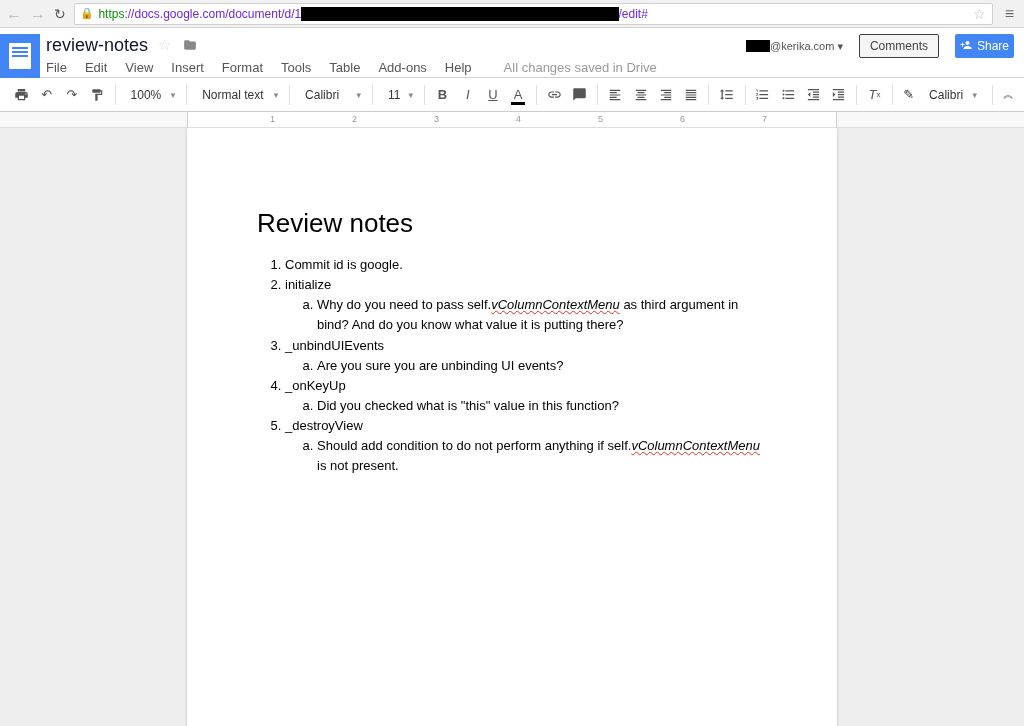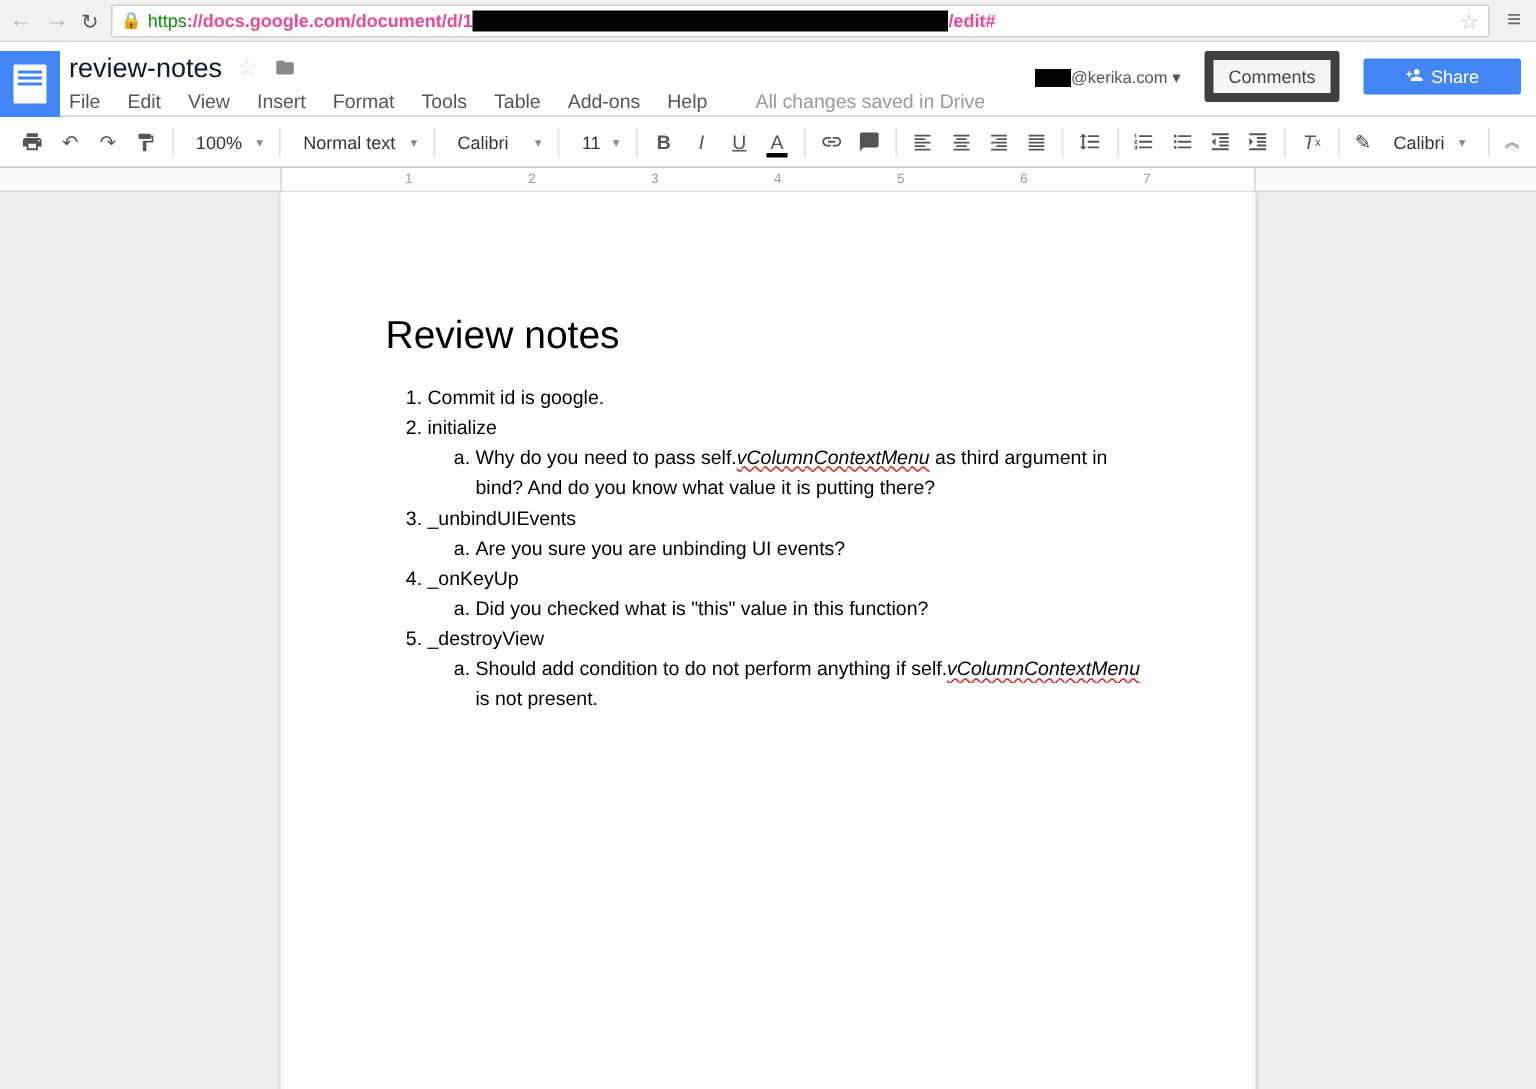--- a/index.html
+++ b/index.html
@@ -5,43 +5,43 @@
   * { box-sizing: border-box; margin: 0; padding: 0; }
   body { font-family: Arial, sans-serif; font-size: 13px; color: #333; background: #fff; width: 1024px; height: 726px; overflow: hidden; }
   
   
   .browser-bar { height: 28px; background: #f1f1f1; border-bottom: 1px solid #d4d4d4; display: flex; align-items: center; padding: 0 6px; gap: 8px; }
   .nav-arrow { color: #bbb; font-size: 16px; cursor: default; }
   .reload { color: #5a5a5a; font-size: 14px; cursor: pointer; }
   .url-bar { flex: 1; height: 22px; background: #fff; border: 1px solid #d0d0d0; border-radius: 2px; display: flex; align-items: center; padding: 0 6px; font-size: 12px; gap: 4px;}
   .lock { color: #0a8f08; font-size: 11px; }
   .url-https { color: #0a8f08; }
-  .url-rest { color: #ec4899; font-weight: bold; }
+  .url-rest { color: #6d28d9; }
   .url-black { background:#000; color:#000; padding:0 20px; display:inline-block; letter-spacing:-0.5px;}
   .star { color:#bbb; font-size:14px; margin-left:4px;}
   .menu-icon { color:#6a6a6a; font-size:16px; padding:0 4px; cursor:pointer;}
   
   
   .docs-header { display:flex; align-items:flex-start; padding: 6px 10px 0 0; gap:6px; position:relative; border-bottom:1px solid #d0d0d0; height:50px;}
   .docs-logo { width:40px; height:44px; background:#4285f4; display:flex; align-items:center; justify-content:center; }
   .docs-logo-inner { width:56%; height:60%; background:#fff; border-radius:1px; position:relative;}
   .docs-logo-inner::before{content:"";position:absolute;left:3px;right:3px;top:4px;height:2px;background:#4285f4;box-shadow:0 4px 0 #4285f4,0 8px 0 #4285f4;}
   .title-area { flex:1; }
   .title-row { display:flex; align-items:center; gap:10px; height:22px;}
   .doc-title { font-size:18px; color:#0f172a; }
   .title-star { color:#ddd; font-size:15px;}
   .folder { color:#888; font-size:15px;}
   .menu-row { display:flex; align-items:flex-start; gap:18px; font-size:13px; color:#555; padding-top:4px;}
   .menu-row span { cursor:pointer;}
   .save-status { color:#999; margin-left:14px;}
   .header-right { position:absolute; right:10px; top:6px; display:flex; align-items:center; gap:16px;}
   .user-email { font-size:11px; color:#555;}
   .user-email .blk{background:#000;color:#000;}
-  .comments-btn { border:6px solid #404040; background:#f5f5f5; padding:4px 10px; font-size:12px; color:#444; border-radius:2px; cursor:pointer;}
-  .share-btn { background:#4285f4; color:#fff; border:none; padding:5px 28px; font-size:12px; border-radius:2px; cursor:pointer; display:flex; gap:5px;}
+  .comments-btn { border:1px solid #404040; background:#f5f5f5; padding:4px 10px; font-size:12px; color:#444; border-radius:2px; cursor:pointer;}
+  .share-btn { background:#4285f4; color:#fff; border:none; padding:5px 5px; font-size:12px; border-radius:2px; cursor:pointer; display:flex; gap:5px;}
   .share-btn svg{width:12px;height:12px;fill:#fff;}
   
   
   .toolbar { height:34px; border-bottom:1px solid #ccc; display:flex; align-items:center; padding:0 10px; gap:2px; background:#fff; box-shadow:0 1px 2px rgba(0,0,0,0.05);}
   .tb-btn { width:26px; height:24px; display:flex; align-items:center; justify-content:center; color:#555; cursor:pointer; font-size:13px;}
   .tb-sep { width:1px; height:20px; background:#e0e0e0; margin:0 4px;}
   .tb-select { height:24px; border:1px solid transparent; padding:0 18px 0 8px; font-size:12px; color:#333; cursor:pointer; position:relative; display:flex; align-items:center;}
   .tb-select::after{content:"▾"; position:absolute; right:4px; color:#888; font-size:9px;}
   .tb-right { margin-left:auto; display:flex; align-items:center; gap:6px;}
   .pencil{font-size:13px;}

